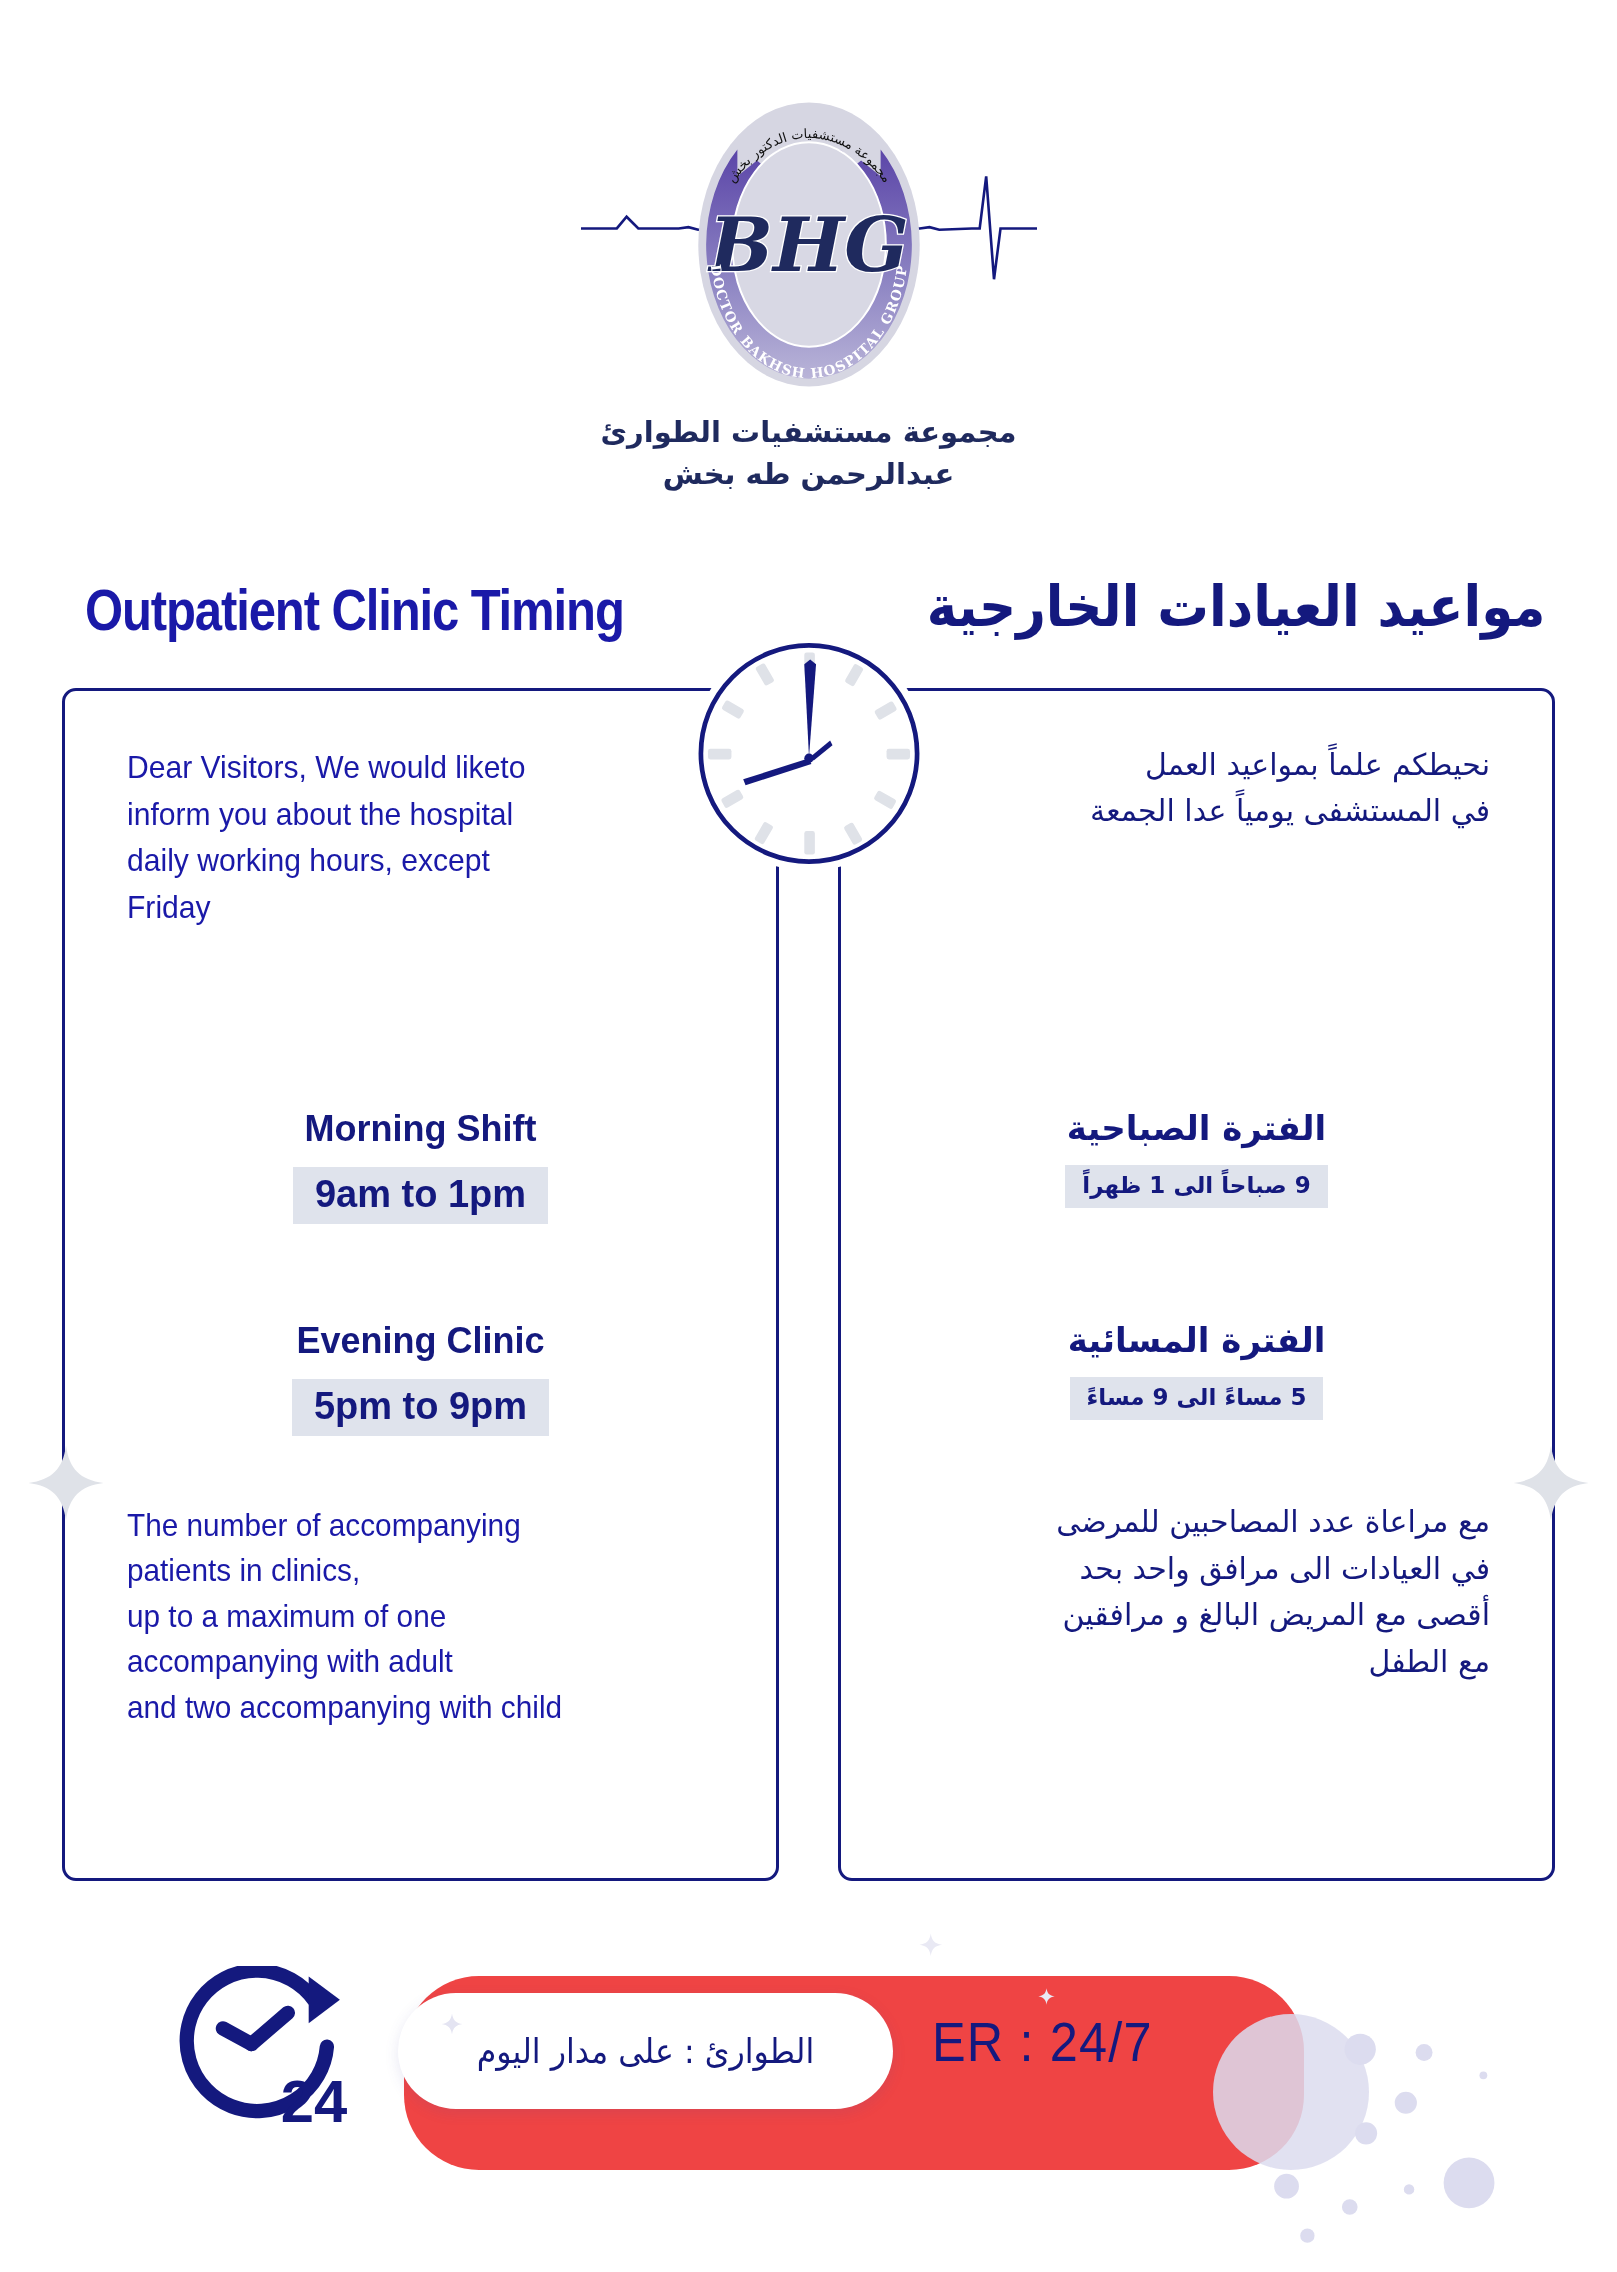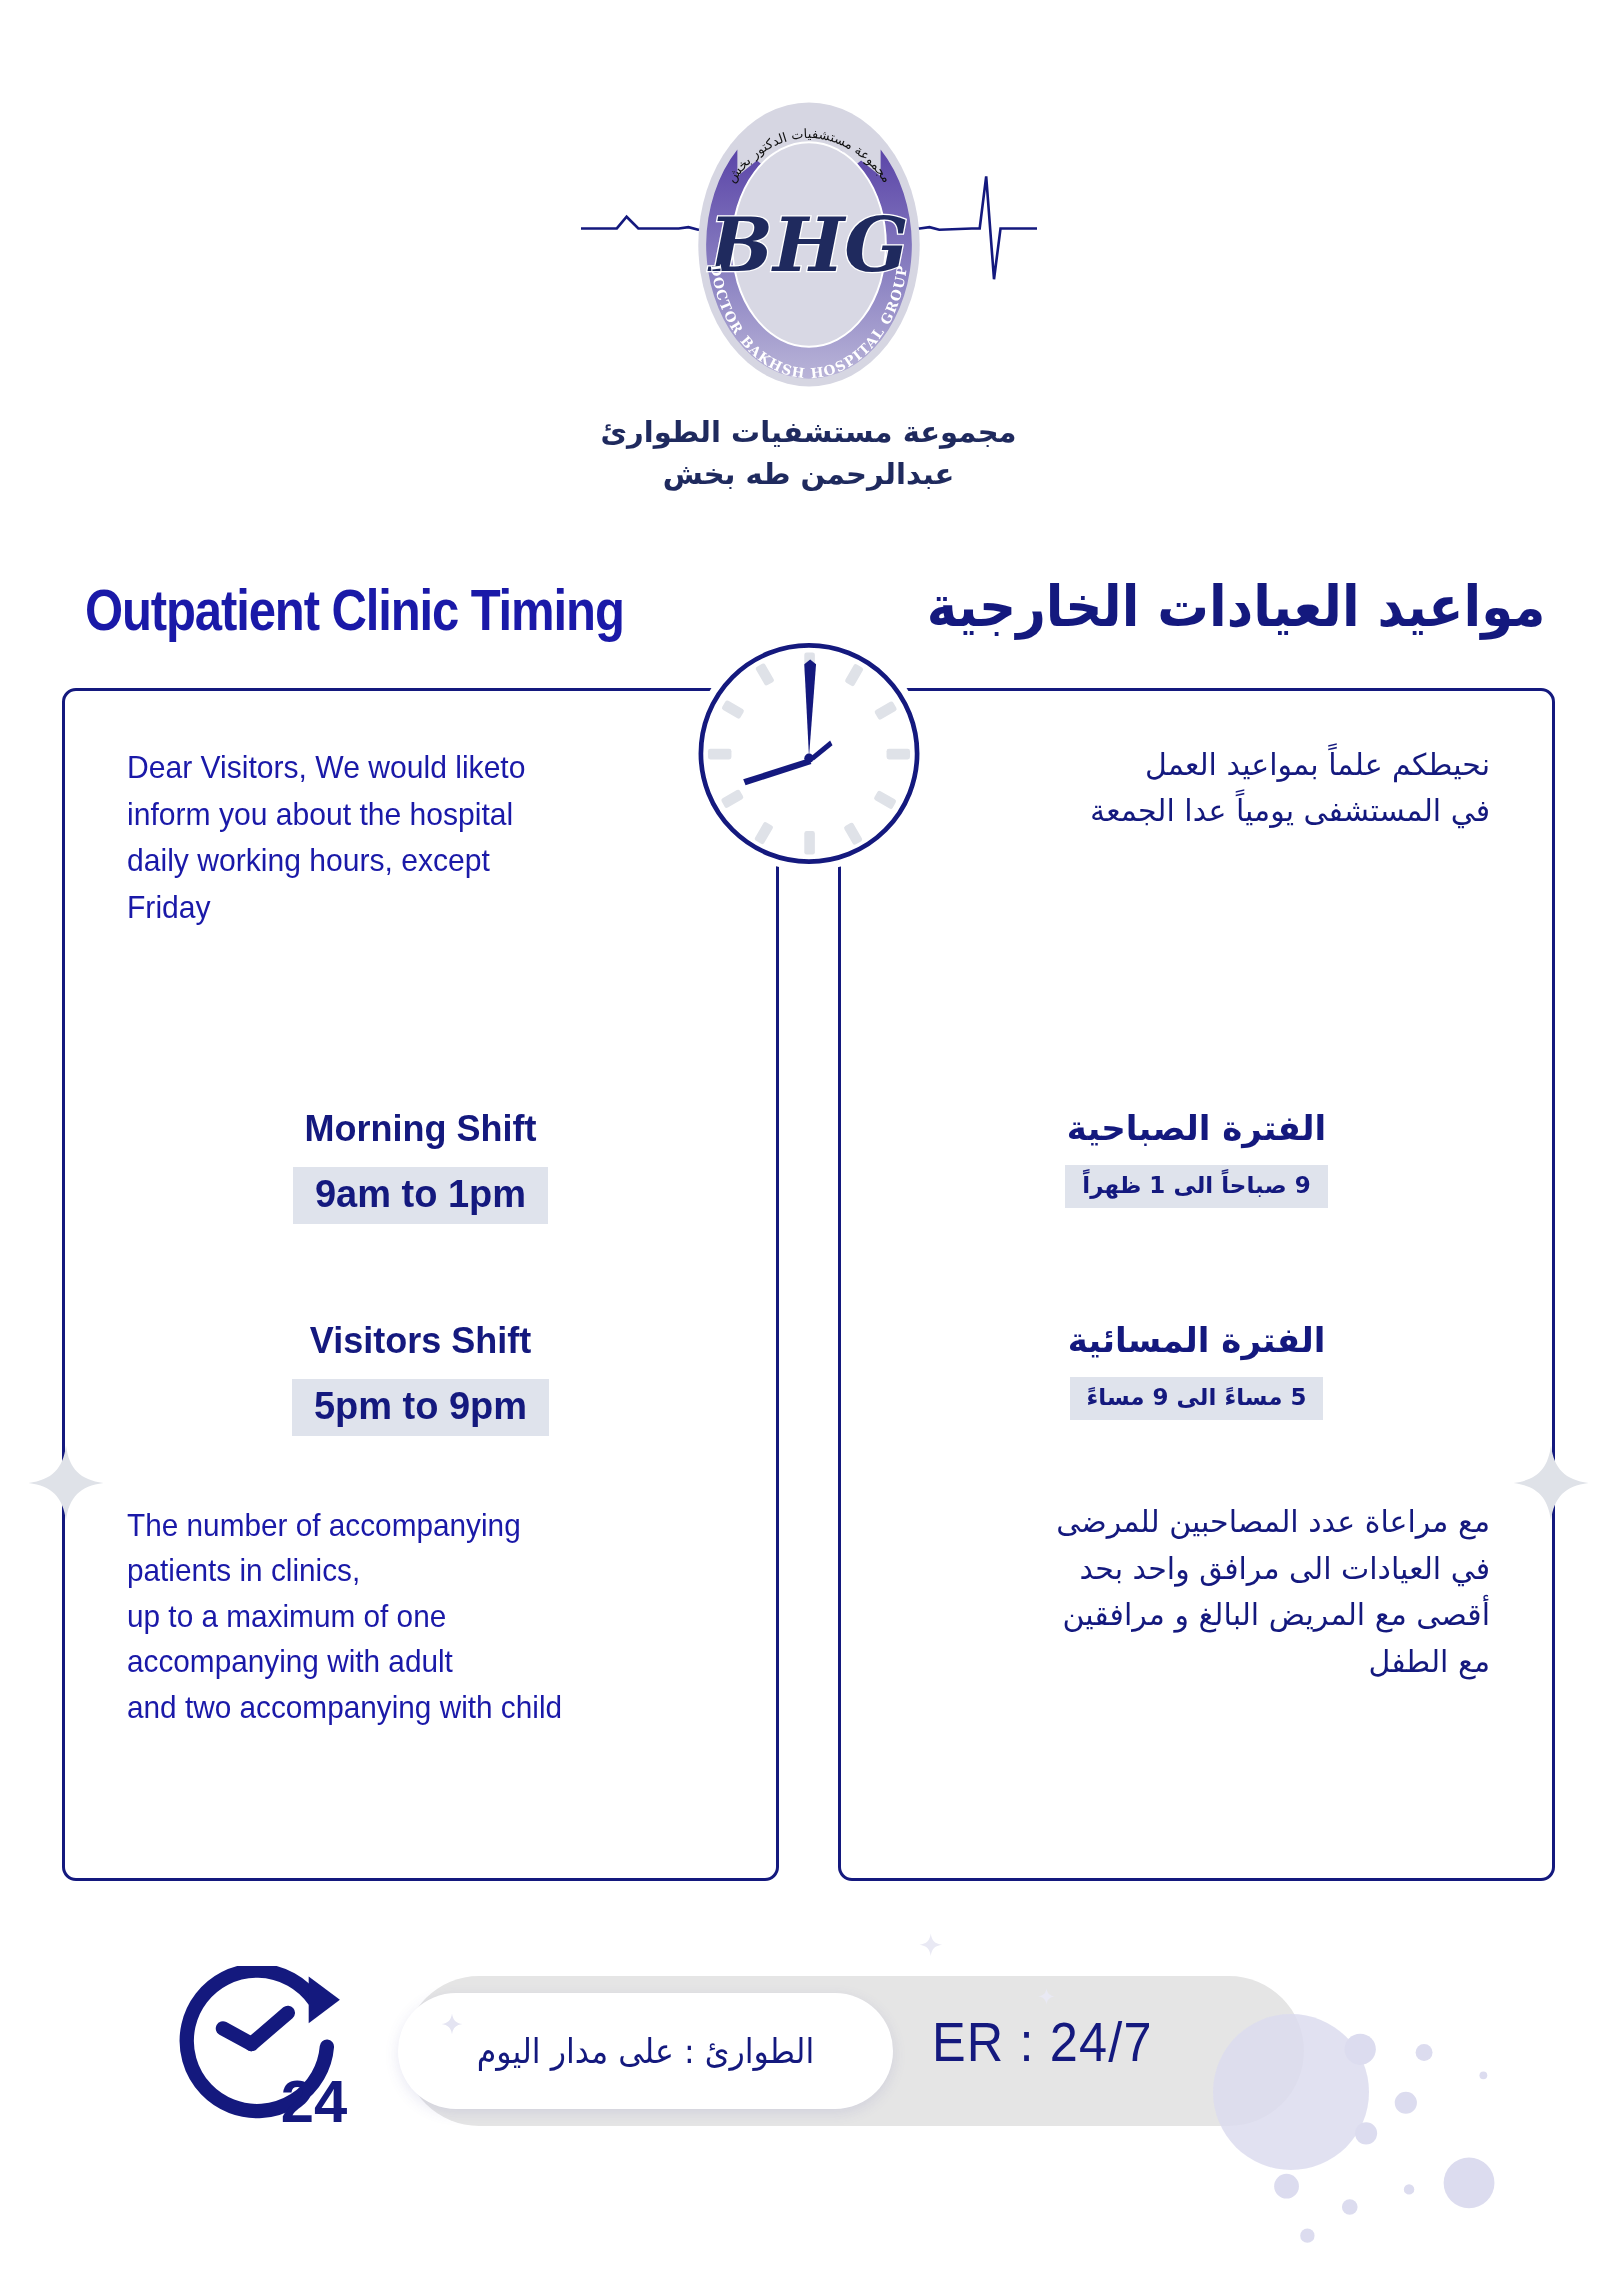--- a/index.html
+++ b/index.html
@@ -214,22 +214,22 @@
     height: 343px;
   }
   .clock24 {
     position: absolute;
     left: 173px; top: 36px;
     width: 196px; height: 169px;
   }
   .er-pill {
     position: absolute;
     left: 404px; top: 46px;
-    width: 900px; height: 150px;
-    background: #e5e5e5;
+    width: 900px; height: 194px;
+    background: #ef4444;
     border-radius: 75px;
     display: flex;
     align-items: center;
   }
   .er-inner {
     position: absolute;
     left: -6.5px; top: 17px;
     width: 495px; height: 116px;
     background: #ffffff;
     border-radius: 58px;
@@ -329,21 +329,21 @@
   <div class="panel panel-left">
     <div class="panel-inner">
       <div class="intro-en">Dear Visitors, We would liketo inform you about the hospital daily working hours, except Friday</div>
 
       <div class="shift-block-en sb-morning">
         <div class="shift-label-en">Morning Shift</div>
         <div><span class="shift-time-en">9am to 1pm</span></div>
       </div>
 
       <div class="shift-block-en sb-evening">
-        <div class="shift-label-en">Visitors Shift</div>
+        <div class="shift-label-en">Evening Clinic</div>
         <div><span class="shift-time-en">5pm to 9pm</span></div>
       </div>
 
       <div class="note-en">
         <div>The number of accompanying</div>
         <div>patients in clinics,</div>
         <div>up to a maximum of one</div>
         <div>accompanying with adult</div>
         <div>and two accompanying with child</div>
       </div>

